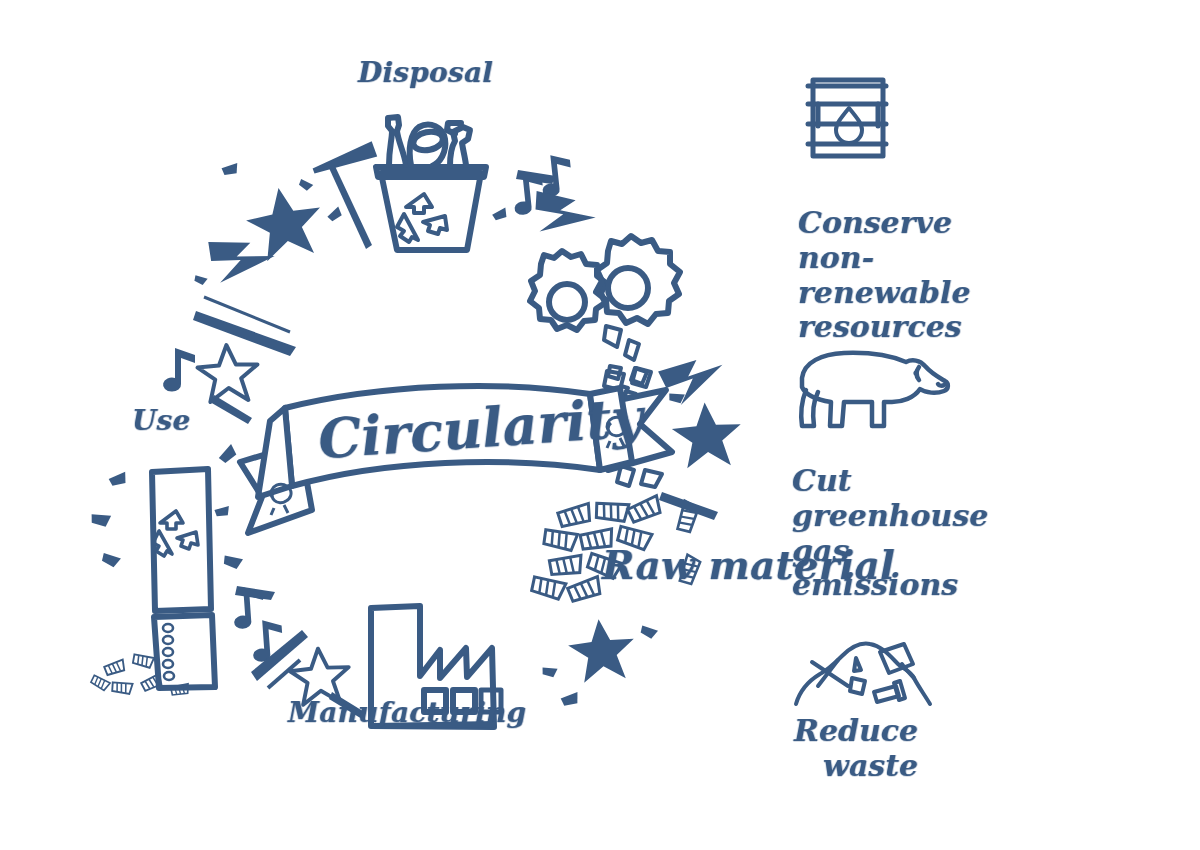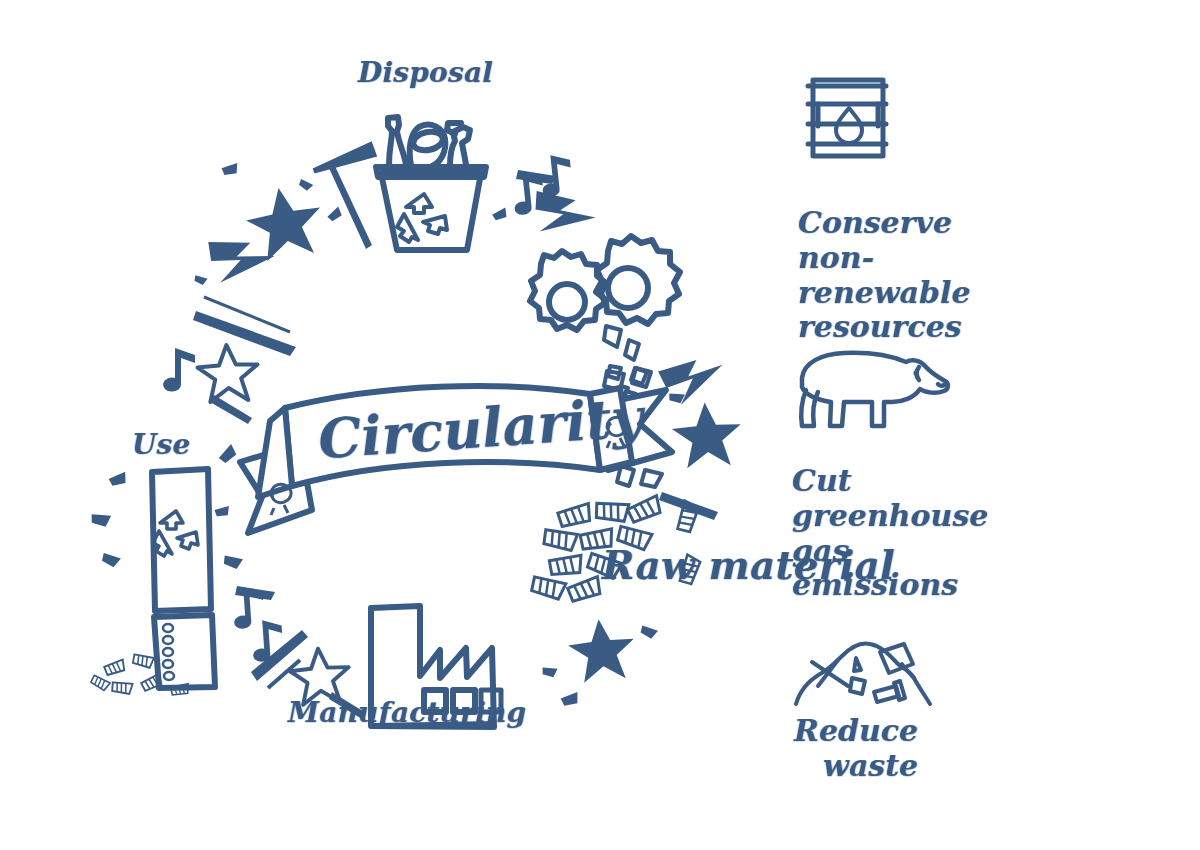--- a/index.html
+++ b/index.html
@@ -34,21 +34,21 @@
     white-space: pre-line;
     text-shadow:
        1px 0 0 rgba(58,91,132,0.30),
       -1px 0 0 rgba(58,91,132,0.18),
        0 1px 0 rgba(58,91,132,0.22);
   }
 
   
   .stage-label { font-size: 28px; }
   #label-disposal      { left: 358px; top: 58px;  }
-  #label-use           { left: 132px; top: 430px; }
+  #label-use           { left: 132px; top: 406px; }
   #label-manufacturing { left: 288px; top: 698px; }
   #label-rawmaterial   { left: 602px; top: 545px; font-size: 39px; text-align: right; }
 
   
   #banner-word {
     position: absolute;
     left: 318px;
     top: 398px;
     width: 270px;
     text-align: center;

